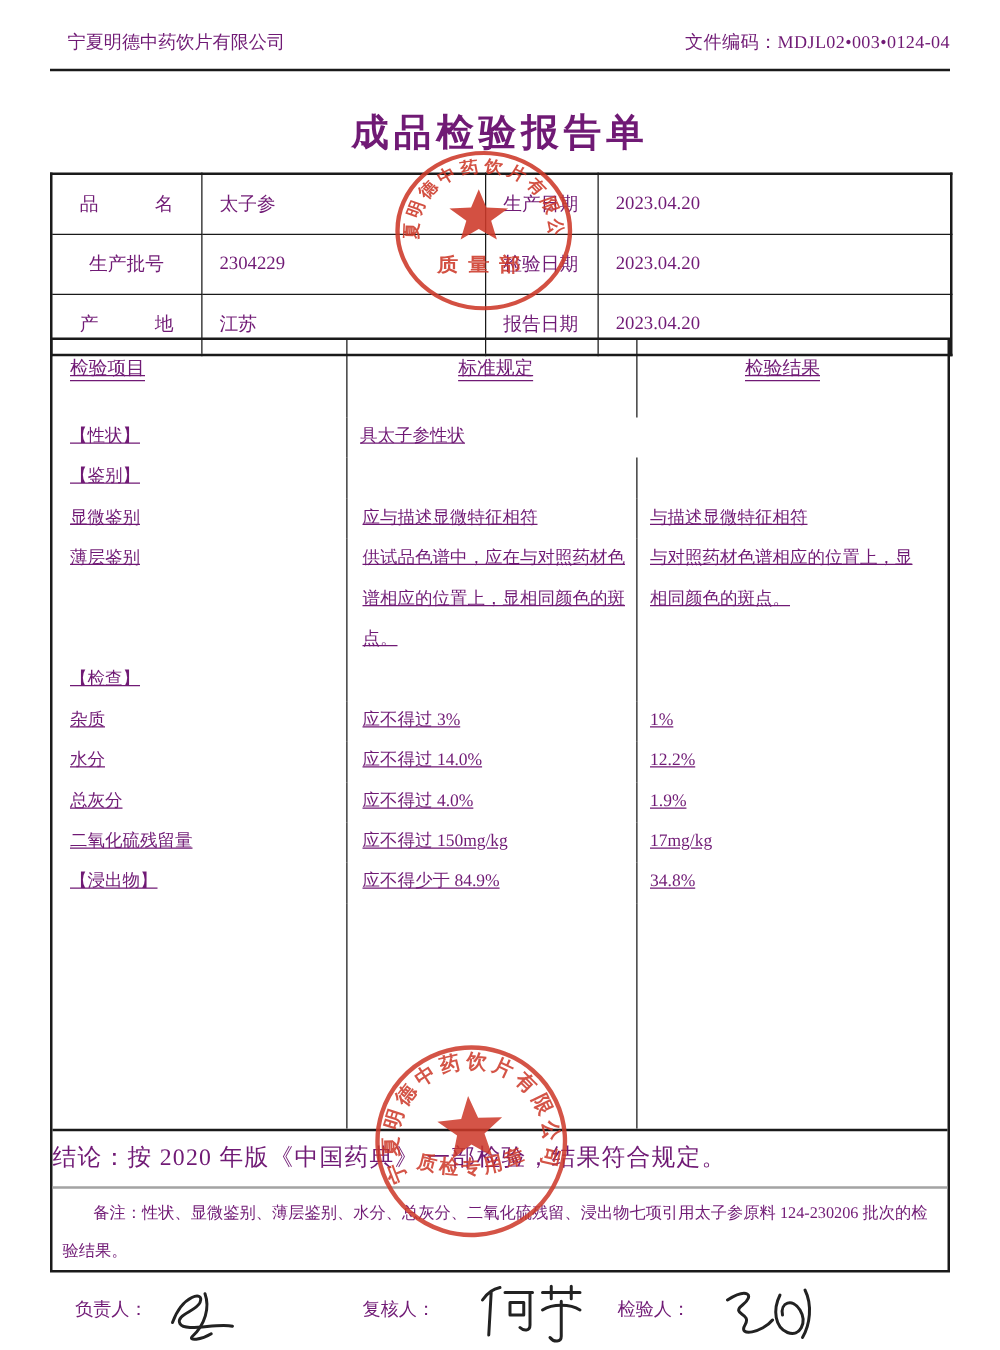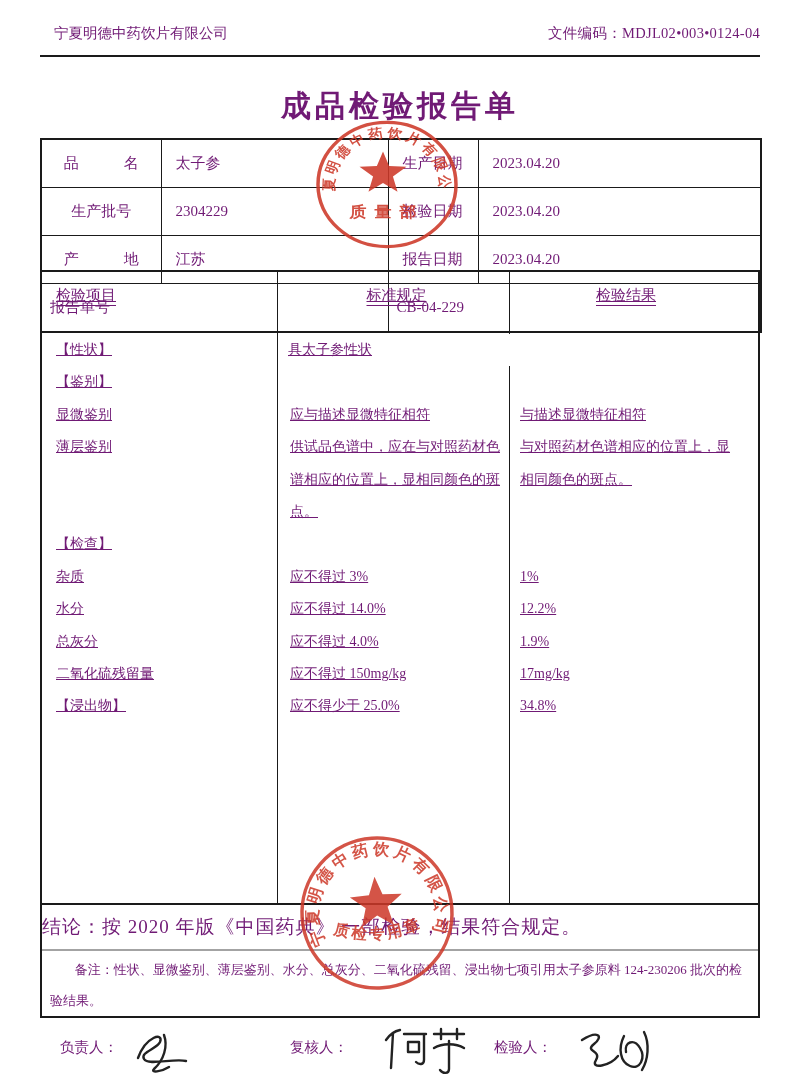--- a/index.html
+++ b/index.html
@@ -92,24 +92,20 @@
       <td class="ivalue">2304229</td>
       <td class="dlabel">检验日期</td>
       <td class="dvalue">2023.04.20</td>
     </tr>
     <tr class="r31">
       <td class="ilabel">产　　　地</td>
       <td class="ivalue">江苏</td>
       <td class="dlabel">报告日期</td>
       <td class="dvalue">2023.04.20</td>
     </tr>
-    <tr class="r26">
-      <td class="ivalue" colspan="2" style="padding-left:8px">报告单号</td>
-      <td class="ivalue" colspan="2" style="padding-left:8px">CB-04-229</td>
-    </tr>
   </tbody>
     </table>
 
   <div class="main">
     <div class="cols">
       <div class="brow bhead">
         <div class="c1"><span class="hul">检验项目</span></div>
         <div class="c2"><span class="hul">标准规定</span></div>
         <div class="c3"><span class="hul">检验结果</span></div>
       </div>
@@ -153,21 +149,21 @@
         <div class="c2">应不得过 4.0%</div>
         <div class="c3">1.9%</div>
       </div>
       <div class="brow">
         <div class="c1">二氧化硫残留量</div>
         <div class="c2">应不得过 150mg/kg</div>
         <div class="c3">17mg/kg</div>
       </div>
       <div class="brow">
         <div class="c1">【浸出物】</div>
-        <div class="c2">应不得少于 25.0%</div>
+        <div class="c2">应不得少于 84.9%</div>
         <div class="c3">34.8%</div>
       </div>
       <div class="bfill">
         <div class="c1"></div>
         <div class="c2"></div>
         <div class="c3"></div>
       </div>
     </div>
 
     <div class="concl">结论：按 2020 年版《中国药典》 一部检验，结果符合规定。</div>

